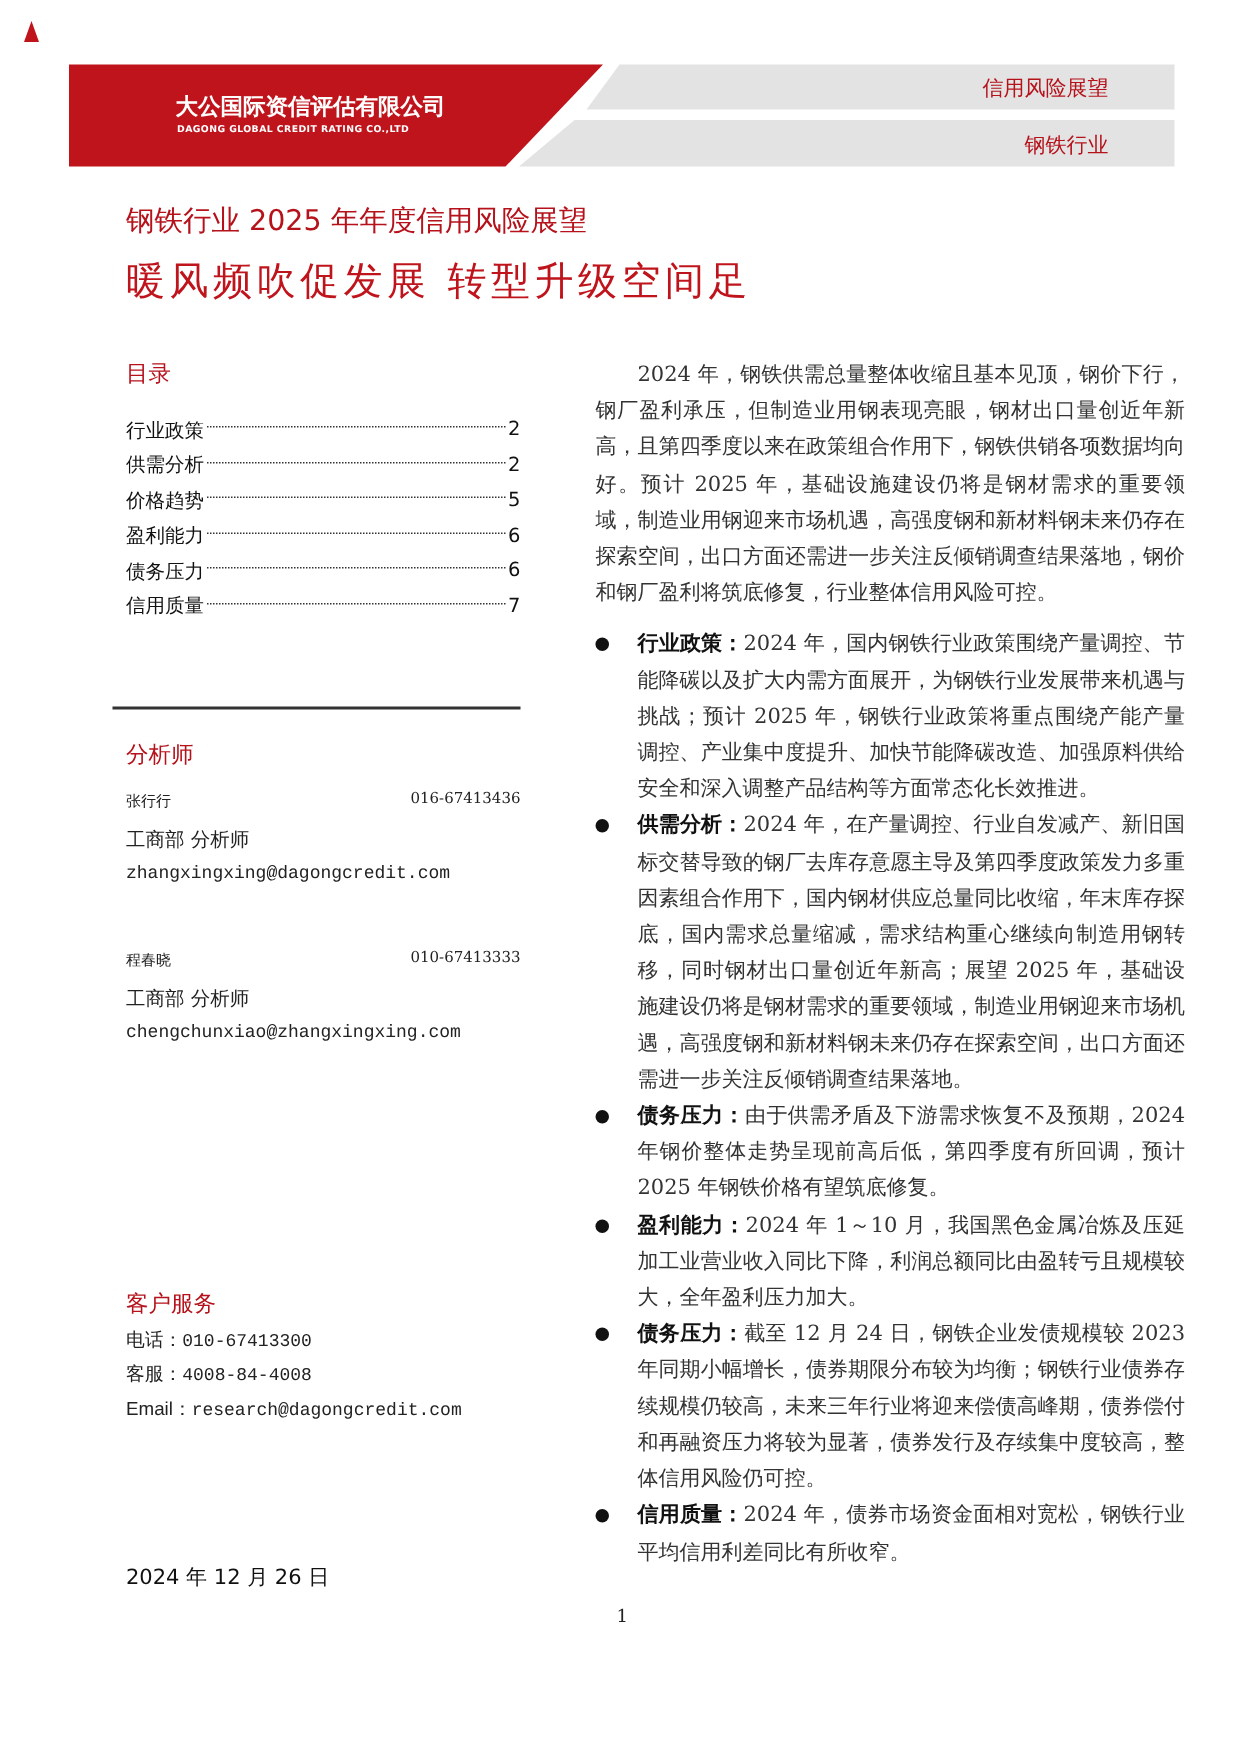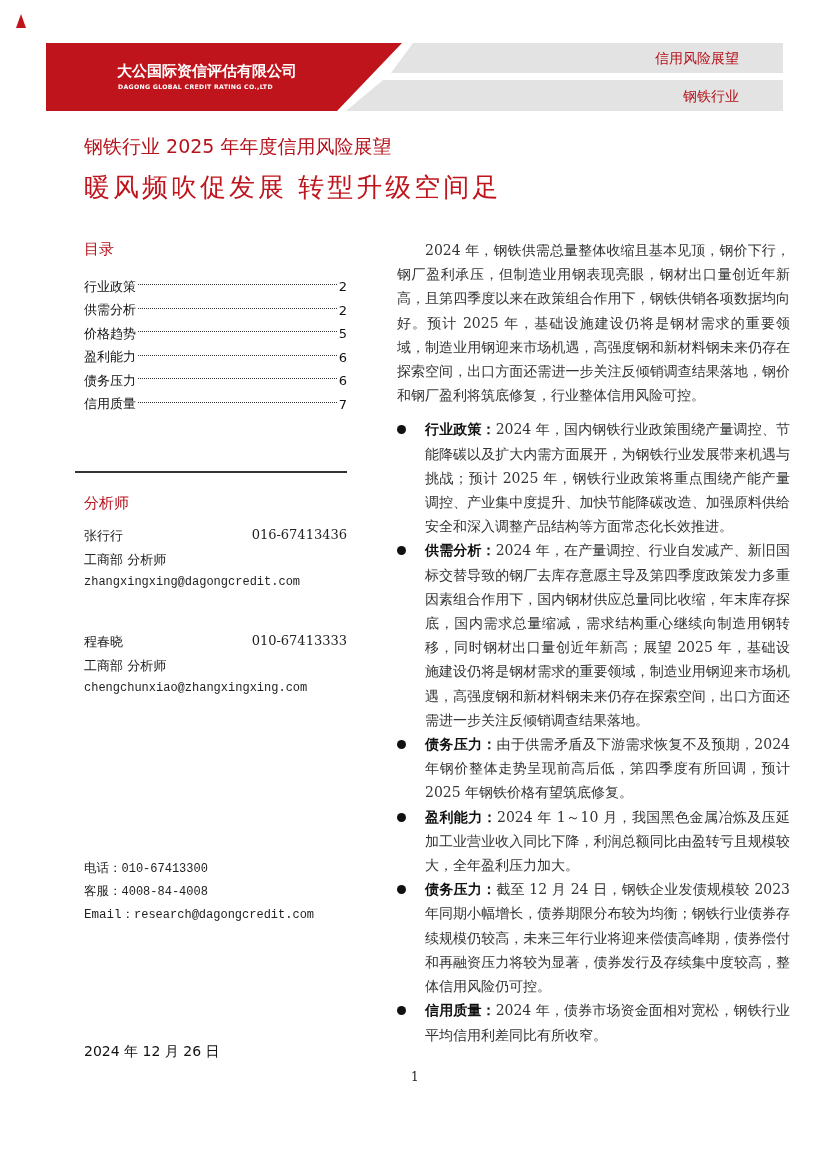--- a/index.html
+++ b/index.html
@@ -21,28 +21,28 @@
   
   .left { position: absolute; left: 84px; top: 240px; width: 263px; }
   .sec-head { color: #b5121b; font-size: 15px; }
   .toc { list-style: none; margin: 16px 0 0 0; padding: 0; }
   .toc li { display: flex; align-items: center; font-size: 13px; height: 23.5px; color: #111; }
   .toc .dots { flex: 1; border-bottom: 1.5px dotted #333; margin: 0 2px 4px 2px; }
   .divider { position: absolute; left: 75px; top: 471px; width: 272px; height: 0; border-top: 2px solid #333; }
 
   .analysts { position: absolute; left: 84px; top: 494px; width: 263px; }
   .analyst { margin-top: 14px; font-family: "DejaVu Serif", "Liberation Serif", serif; }
-  .analyst .row1 { display: flex; justify-content: space-between; font-size: 13px; height: 24px; }
+  .analyst .row1 { display: flex; justify-content: space-between; font-size: 10px; height: 24px; }
   .analyst .dept { font-size: 13px; height: 24px; }
   .analyst .email { font-size: 12px; font-family: "Liberation Mono", "DejaVu Sans Mono", monospace; height: 24px; }
   .analyst + .analyst { margin-top: 34px; }
 
   .service { position: absolute; left: 84px; top: 860px; width: 270px; }
   .service .line { font-size: 12.5px; height: 23px; white-space: nowrap; }
-  .service .k { font-family: Liberation Mono, monospace; }
+  .service .k { font-family: Liberation Sans, sans-serif; }
   .service .v { font-family: "Liberation Mono", "DejaVu Sans Mono", monospace; font-size: 12px; text-align: center; }
   .date { position: absolute; left: 84px; top: 1043px; font-size: 14px; color: #111; }
 
   
   .right { position: absolute; left: 356px; top: 238px; width: 393px; font-family: "DejaVu Serif", "Liberation Serif", serif; color: #333; margin-left: 41px; }
   .intro { font-size: 14px; line-height: 24.2px; text-indent: 28px; margin: 0; text-align: justify; }
   .bullets { list-style: none; margin: 10px 0 0 0; padding: 0; }
   .bullets li { position: relative; padding-left: 28px; font-size: 14px; line-height: 24.2px; text-align: justify; margin-bottom: 0; }
   .bullets li .dot { position: absolute; left: 0; top: 8px; width: 9px; height: 9px; border-radius: 50%; background: #111; }
   .bullets li b { font-family: "DejaVu Sans", sans-serif; color: #111; }
@@ -127,20 +127,21 @@
     <div class="row1">
         <span>程春晓</span>
         <span>010-67413333</span>
       </div>
     <div class="dept">工商部 分析师</div>
     <div class="email">chengchunxiao@zhangxingxing.com</div>
   </div>
 </div>
 
 <div class="service">
+  <div class="sec-head" style="margin-bottom:6px">客户服务</div>
   <div class="line"><span class="k">电话：</span><span class="v">010-67413300</span></div>
   <div class="line"><span class="k">客服：</span><span class="v">4008-84-4008</span></div>
   <div class="line"><span class="k">Email：</span><span class="v">research@dagongcredit.com</span></div>
 </div>
 
 <div class="date">2024 年 12 月 26 日</div>
 
 <div class="right">
   <p class="intro">2024 年，钢铁供需总量整体收缩且基本见顶，钢价下行，钢厂盈利承压，但制造业用钢表现亮眼，钢材出口量创近年新高，且第四季度以来在政策组合作用下，钢铁供销各项数据均向好。预计 2025 年，基础设施建设仍将是钢材需求的重要领域，制造业用钢迎来市场机遇，高强度钢和新材料钢未来仍存在探索空间，出口方面还需进一步关注反倾销调查结果落地，钢价和钢厂盈利将筑底修复，行业整体信用风险可控。</p>
   <ul class="bullets">

